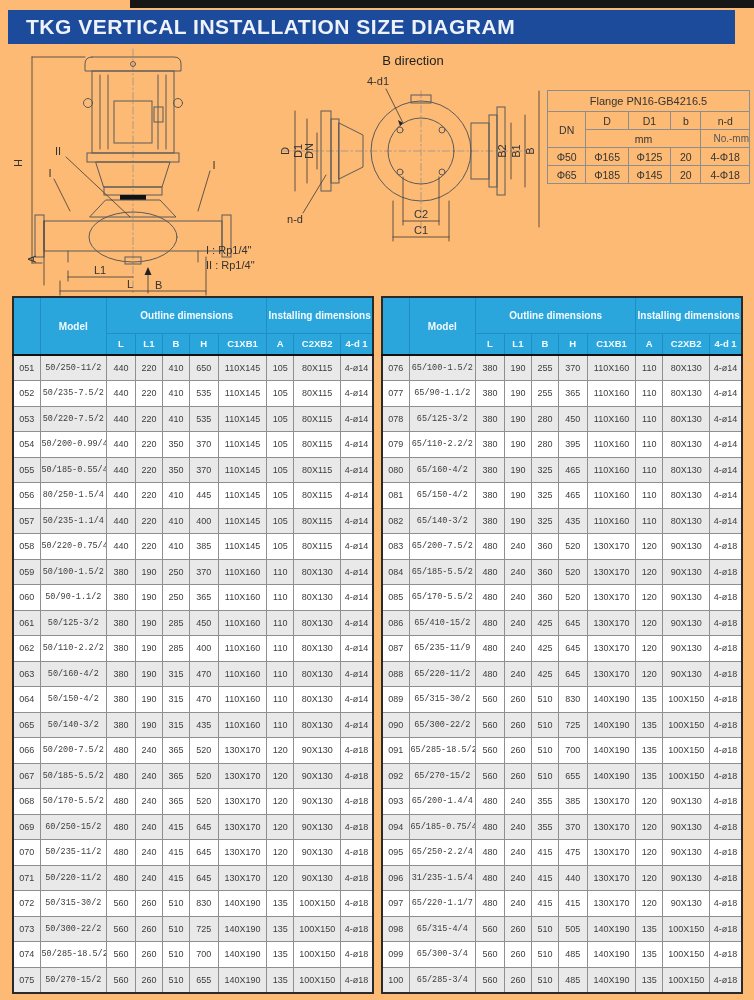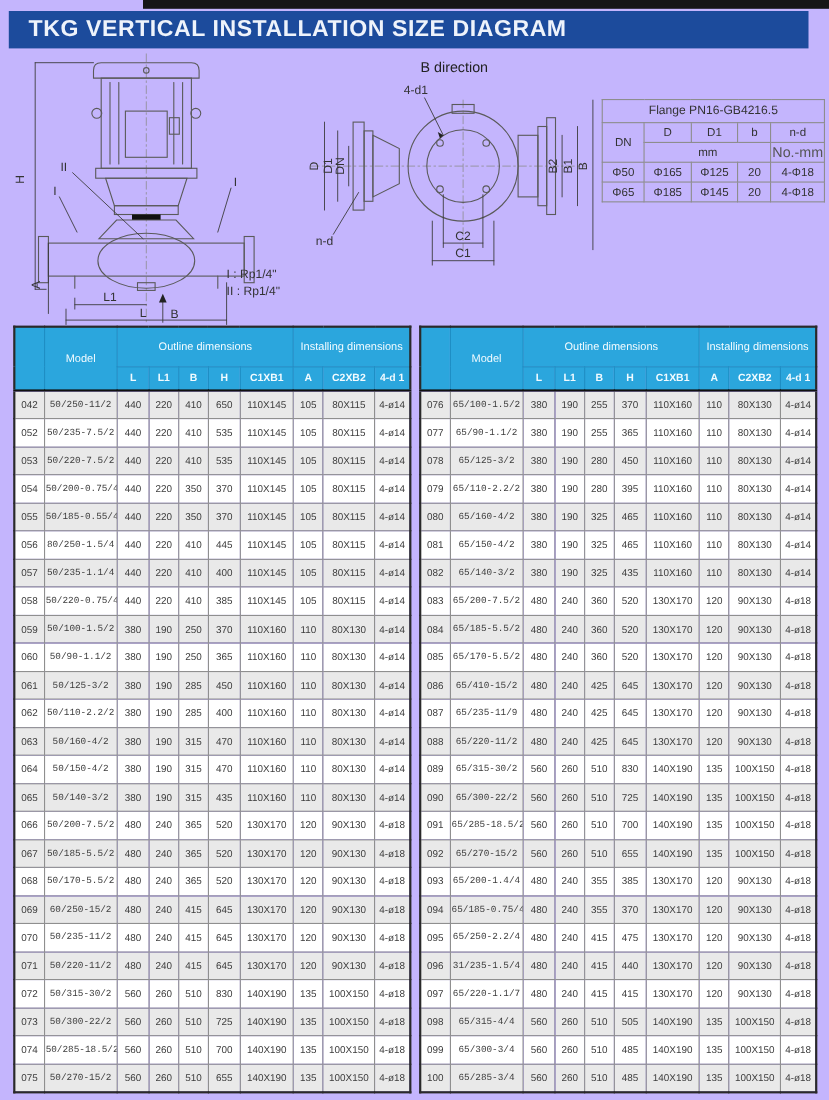--- a/index.html
+++ b/index.html
@@ -2,21 +2,21 @@
 <html style="--title_bar: #1c4b9c; --header_blue: #2ba6dd; --row_alt: #e9e9e9; --row_white: #ffffff; --cell_text: #3c3c3c; --border_dark: #2a2a2a; --border_light: #8f8f8f; --top_strip: #161616;"><head>
 <meta charset="utf-8">
 <style>
   :root{
     --title_bar:#1c4b9c; --header_blue:#2ba6dd; --row_alt:#e9e9e9; --row_white:#ffffff;
     --cell_text:#3c3c3c; --border_dark:#2a2a2a; --border_light:#8f8f8f; --top_strip:#161616;
   }
   *{margin:0;padding:0;box-sizing:border-box;}
   html,body{background:#fff;}
   body{font-family:"Liberation Sans", sans-serif; color:var(--cell_text);}
-  #page{position:relative;width:754px;height:1000px;background:#c4b5fd;overflow:hidden;}
+  #page{position:relative;width:754px;height:1000px;background:#fdba74;overflow:hidden;}
 
   .top-strip{position:absolute;left:130px;top:0;width:624px;height:8px;background:var(--top_strip);}
   .title-bar{position:absolute;left:8px;top:10px;width:727px;height:34px;background:var(--title_bar);
     color:#eef3fb;font-weight:bold;font-size:21px;letter-spacing:.5px;display:flex;align-items:center;padding-left:18px;}
 
   .diagrams{position:absolute;left:0;top:45px;width:754px;height:250px;}
   .pump-svg{position:absolute;left:8px;top:0;}
   .bdir-svg{position:absolute;left:253px;top:4px;}
   svg{stroke-linecap:round;}
   .ln{stroke:#5a5a5a;fill:none;stroke-width:1;}
@@ -26,26 +26,26 @@
   .solid{fill:#111;stroke:none;}
   .bd-title{font-size:13px;fill:#222;}
 
   .port-notes{position:absolute;left:206px;top:198px;font-size:11px;color:#333;line-height:15px;}
 
   .flange-box{position:absolute;left:547px;top:45px;width:203px;}
   table.flange{width:100%;border-collapse:collapse;table-layout:fixed;}
   table.flange th,table.flange td{border:1px solid #8d8d8d;text-align:center;font-weight:normal;
     font-size:10.5px;color:#333;height:18px;padding:0;}
   table.flange .f-title{font-size:11px;height:21px;border-bottom:1px solid #8d8d8d;margin-top:48px;}
-  table.flange .f-unit-nd{font-size:13px;color:#555;}
+  table.flange .f-unit-nd{font-size:10px;color:#555;text-align:right;}
   table.flange{border:1px solid #6e6e6e;}
 
   .tables{position:absolute;left:12px;top:296px;width:731px;display:flex;gap:7px;}
   table.main{border-collapse:collapse;table-layout:fixed;width:362px;border:2px solid var(--border_dark);}
-  table.main th{background:var(--header_blue);color:#f2fbff;font-weight:normal;border:1px solid #1e8ec4;}
+  table.main th{background:var(--header_blue);color:#f2fbff;font-weight:bold;border:1px solid #1e8ec4;}
   table.main .h1 th{font-size:10px;height:36px;}
   table.main .h1 th.rspan{height:58px;}
   table.main .h2 th{font-size:9.5px;height:22px;font-weight:bold;}
   table.main thead{border-bottom:2px solid #111;}
   table.main td{border:1px solid var(--border_light);text-align:center;font-size:9px;color:var(--cell_text);
     height:25.5px;padding:0 1px;white-space:nowrap;overflow:hidden;}
   table.main td.model-cell{font-size:8.5px;font-family:Liberation Mono, monospace;}
   table.main tr.alt td{background:var(--row_alt);}
   table.main tr td{background:var(--row_white);}
   col.c-no{width:7.5%;} col.c-model{width:18.5%;} col.c-l{width:8%;} col.c-l1{width:7.5%;}
@@ -245,21 +245,21 @@
           <th>B</th>
           <th>H</th>
           <th>C1XB1</th>
           <th>A</th>
           <th>C2XB2</th>
           <th>4-d 1</th>
         </tr>
       </thead>
       <tbody>
           <tr class="alt">
-            <td>042</td>
+            <td>051</td>
             <td class="model-cell">50/250-11/2</td>
             <td>440</td>
             <td>220</td>
             <td>410</td>
             <td>650</td>
             <td>110X145</td>
             <td>105</td>
             <td>80X115</td>
             <td>4-ø14</td>
           </tr>
@@ -282,21 +282,21 @@
             <td>220</td>
             <td>410</td>
             <td>535</td>
             <td>110X145</td>
             <td>105</td>
             <td>80X115</td>
             <td>4-ø14</td>
           </tr>
           <tr>
             <td>054</td>
-            <td class="model-cell">50/200-0.75/4</td>
+            <td class="model-cell">50/200-0.99/4</td>
             <td>440</td>
             <td>220</td>
             <td>350</td>
             <td>370</td>
             <td>110X145</td>
             <td>105</td>
             <td>80X115</td>
             <td>4-ø14</td>
           </tr>
           <tr class="alt">

